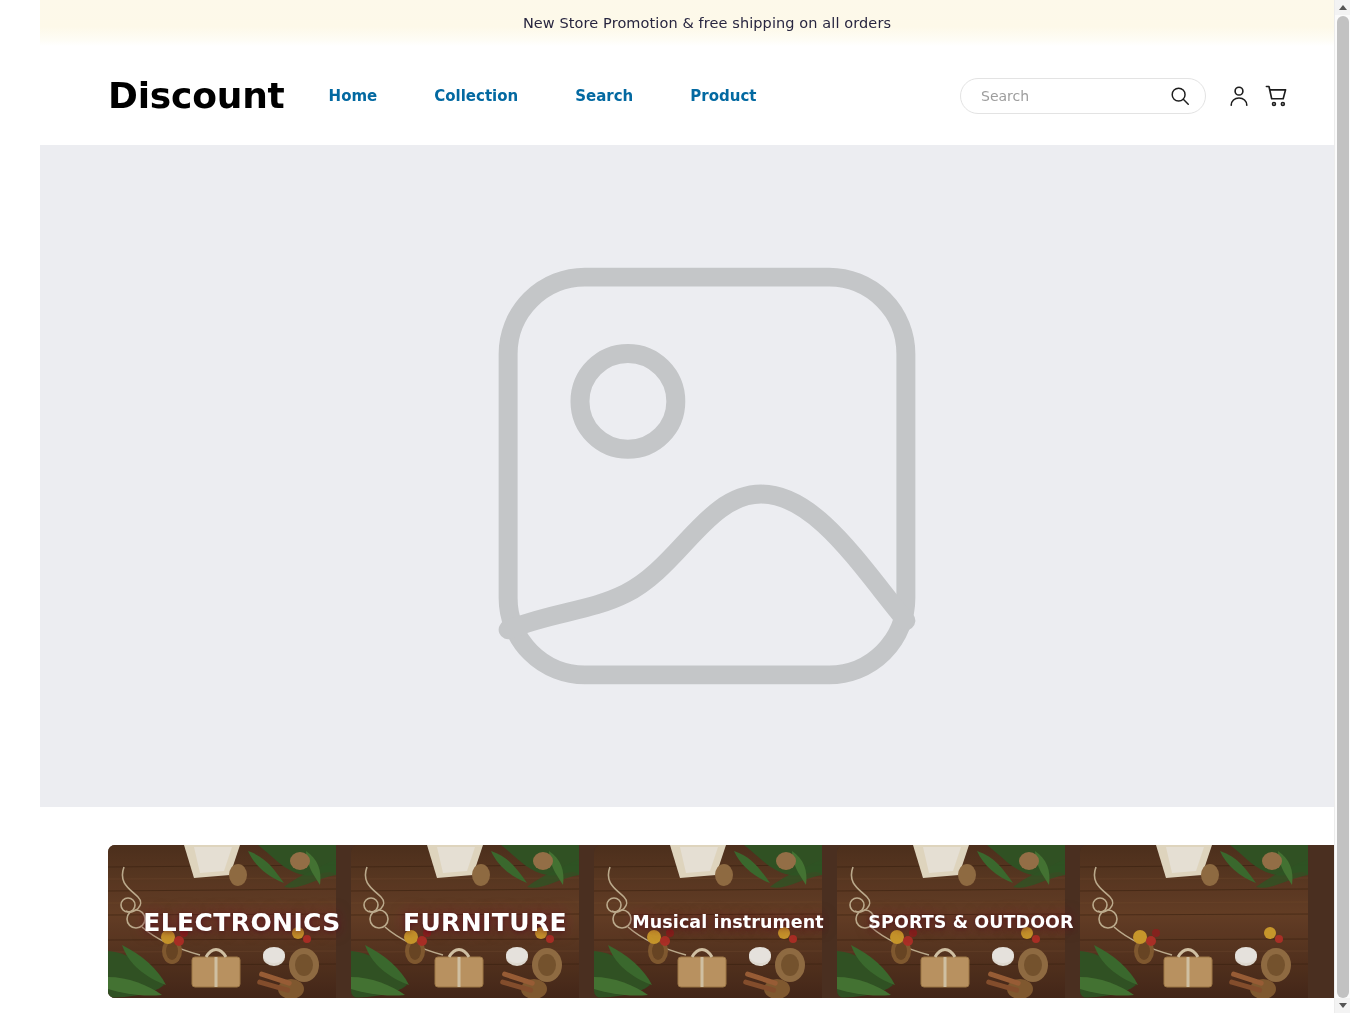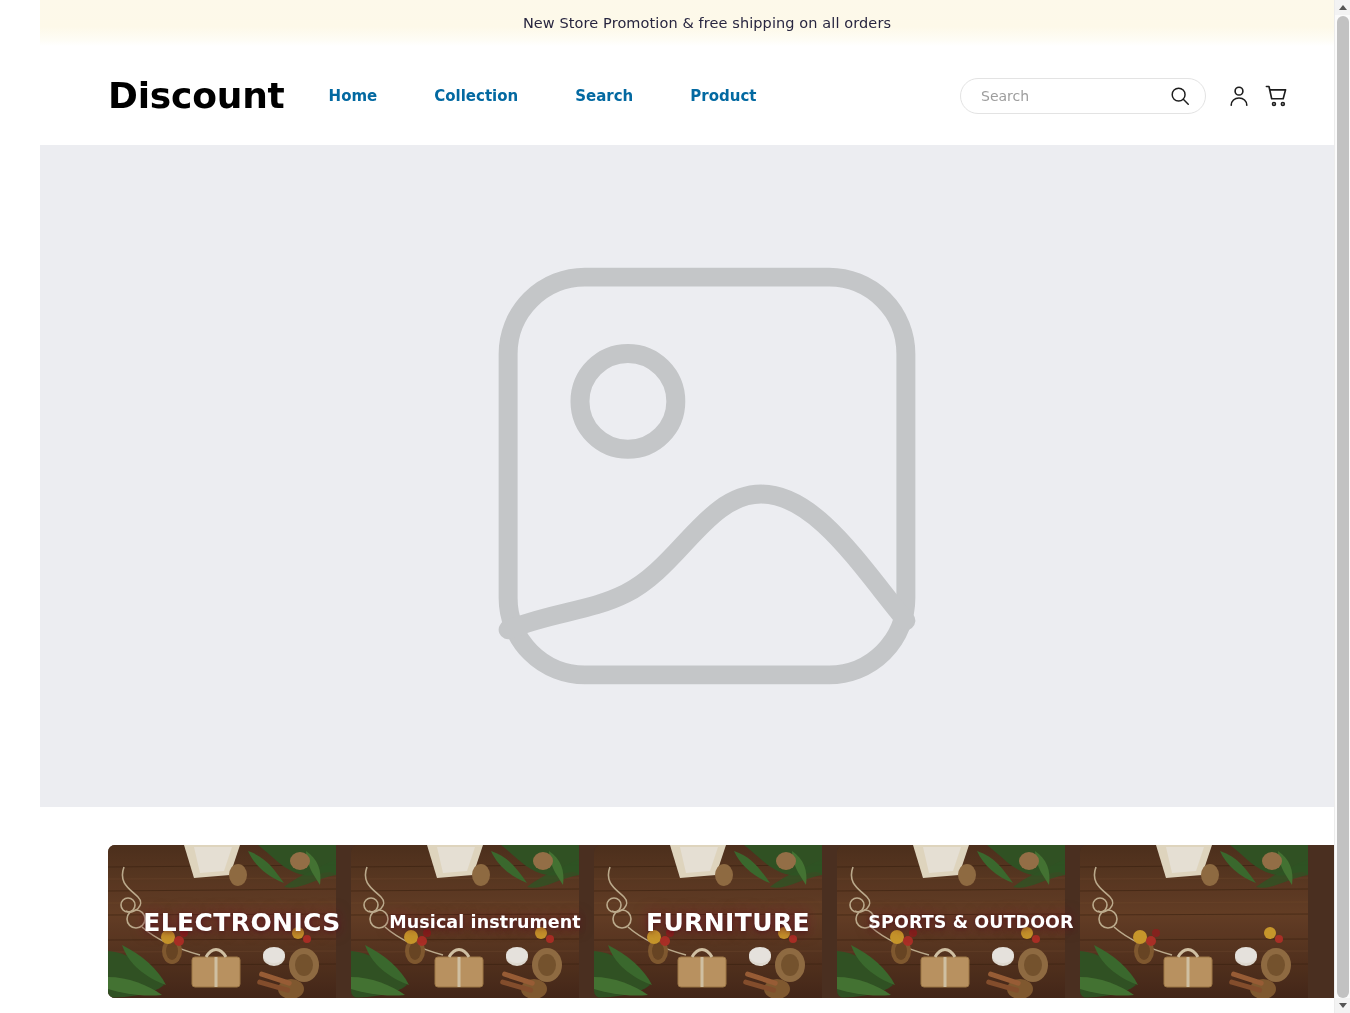--- a/index.html
+++ b/index.html
@@ -420,21 +420,21 @@
                 <circle cx="199" cy="94" r="4" fill="#b8332a"></circle>
               </g>
               <g>
                 <ellipse cx="166" cy="112" rx="11" ry="9" fill="#f2eee5"></ellipse>
                 <ellipse cx="166" cy="110" rx="11" ry="8" fill="#fbf9f4"></ellipse>
                 <rect x="152" y="126" width="34" height="5" rx="2.5" fill="#a4653a" transform="rotate(18 152 126)"></rect>
                 <rect x="150" y="134" width="34" height="5" rx="2.5" fill="#8e5430" transform="rotate(16 150 134)"></rect>
               </g>
               <rect width="228" height="153" fill="#2a150a" opacity=".10"></rect>
             </svg>
-            <div class="collection-overlay-title t-small">Musical instrument</div>
+            <div class="collection-overlay-title t-big">FURNITURE</div>
           </div>
           <div class="collection-caption"></div>
         </div>
 
         <div class="collection-card">
           <div class="collection-media">
             <svg viewBox="0 0 228 153" preserveAspectRatio="none" aria-hidden="true">
               <rect width="228" height="153" fill="url(#wood1)"></rect>
               <g stroke="#38200f" stroke-width="1" opacity=".55">
                 <line x1="0" y1="22" x2="228" y2="20"></line>
@@ -490,21 +490,21 @@
                 <circle cx="199" cy="94" r="4" fill="#b8332a"></circle>
               </g>
               <g>
                 <ellipse cx="166" cy="112" rx="11" ry="9" fill="#f2eee5"></ellipse>
                 <ellipse cx="166" cy="110" rx="11" ry="8" fill="#fbf9f4"></ellipse>
                 <rect x="152" y="126" width="34" height="5" rx="2.5" fill="#a4653a" transform="rotate(18 152 126)"></rect>
                 <rect x="150" y="134" width="34" height="5" rx="2.5" fill="#8e5430" transform="rotate(16 150 134)"></rect>
               </g>
               <rect width="228" height="153" fill="#2a150a" opacity=".10"></rect>
             </svg>
-            <div class="collection-overlay-title t-big">FURNITURE</div>
+            <div class="collection-overlay-title t-small">Musical instrument</div>
           </div>
           <div class="collection-caption"></div>
         </div>
 
         <div class="collection-card">
           <div class="collection-media">
             <svg viewBox="0 0 228 153" preserveAspectRatio="none" aria-hidden="true">
               <rect width="228" height="153" fill="url(#wood1)"></rect>
               <g stroke="#38200f" stroke-width="1" opacity=".55">
                 <line x1="0" y1="22" x2="228" y2="20"></line>

